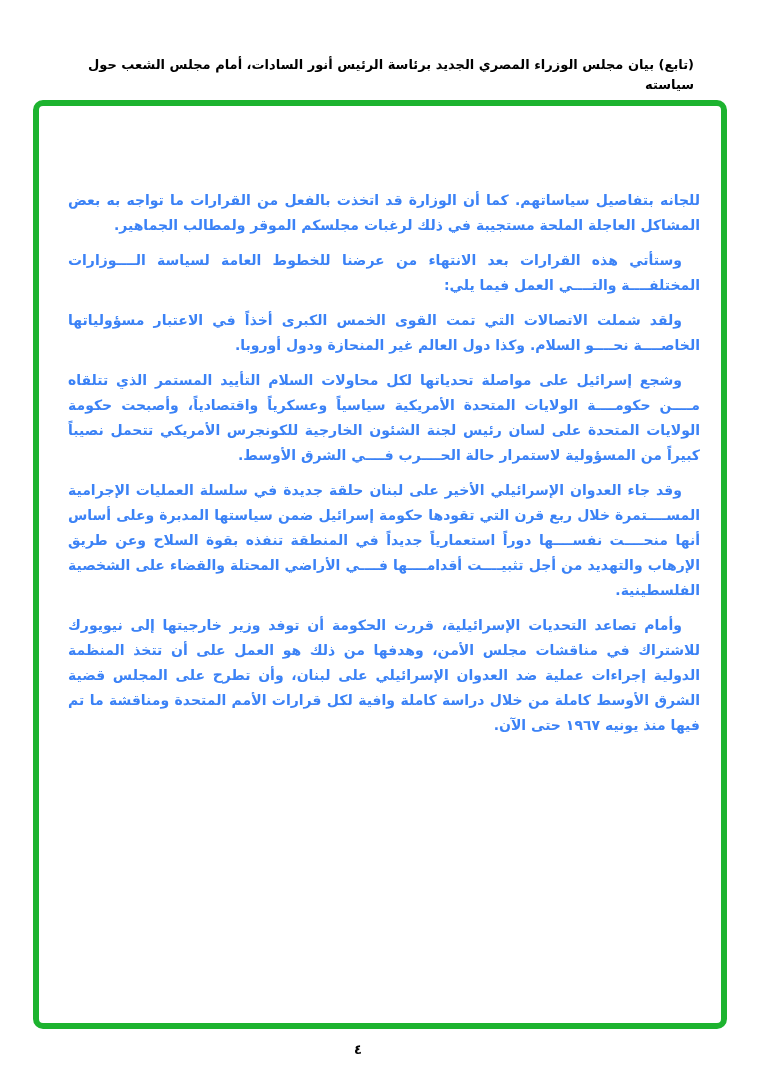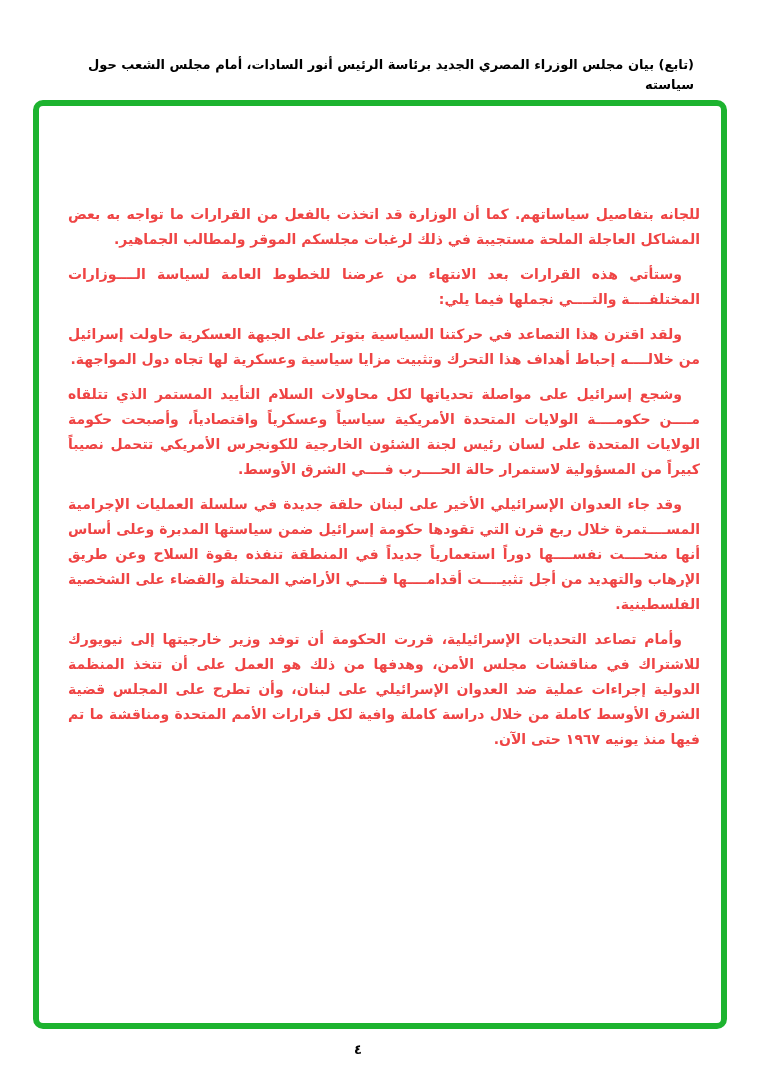--- a/index.html
+++ b/index.html
@@ -33,31 +33,31 @@
     top: 100px;
     width: 694px;
     height: 929px;
     box-sizing: border-box;
     border: 6px solid #1db32f;
     border-radius: 10px;
     background: #ffffff;
   }
   .doc-body {
     position: absolute;
-    top: 96px;
+    top: 82px;
     right: 21px;
     left: 29px;
     direction: rtl;
     unicode-bidi: embed;
     text-align: justify;
     text-align-last: right;
     font-size: 14px;
     font-weight: bold;
     line-height: 25px;
-    color: #ef4444;
+    color: #3b82f6;
   }
   .para {
     margin: 0 0 10px 0;
   }
   .para.indent {
     text-indent: 18px;
   }
   .page-number {
     position: absolute;
     left: 345px;
@@ -73,22 +73,22 @@
 </head>
 <body>
 
 <div class="page">
 
   <div class="doc-header">(تابع) بيان مجلس الوزراء المصري الجديد برئاسة الرئيس أنور السادات، أمام مجلس الشعب حول سياسته</div>
 
   <div class="green-frame" style="border-color: rgb(29, 179, 47);">
     <div class="doc-body">
       <p class="para">للجانه بتفاصيل سياساتهم. كما أن الوزارة قد اتخذت بالفعل من القرارات ما تواجه به بعض المشاكل العاجلة الملحة مستجيبة في ذلك لرغبات مجلسكم الموقر ولمطالب الجماهير.</p>
-      <p class="para indent">وستأتي هذه القرارات بعد الانتهاء من عرضنا للخطوط العامة لسياسة الــــوزارات المختلفــــة والتــــي نجملها فيما يلي:</p>
-      <p class="para indent">ولقد اقترن هذا التصاعد في حركتنا السياسية بتوتر على الجبهة العسكرية حاولت إسرائيل من خلالــــه إحباط أهداف هذا التحرك وتثبيت مزايا سياسية وعسكرية لها تجاه دول المواجهة.</p>
+      <p class="para indent">وستأتي هذه القرارات بعد الانتهاء من عرضنا للخطوط العامة لسياسة الــــوزارات المختلفــــة والتــــي العمل فيما يلي:</p>
+      <p class="para indent">ولقد شملت الاتصالات التي تمت القوى الخمس الكبرى أخذاً في الاعتبار مسؤولياتها الخاصــــة نحــــو السلام. وكذا دول العالم غير المنحازة ودول أوروبا.</p>
       <p class="para indent">وشجع إسرائيل على مواصلة تحدياتها لكل محاولات السلام التأييد المستمر الذي تتلقاه مــــن حكومــــة الولايات المتحدة الأمريكية سياسياً وعسكرياً واقتصادياً، وأصبحت حكومة الولايات المتحدة على لسان رئيس لجنة الشئون الخارجية للكونجرس الأمريكي تتحمل نصيباً كبيراً من المسؤولية لاستمرار حالة الحــــرب فــــي الشرق الأوسط.</p>
       <p class="para indent">وقد جاء العدوان الإسرائيلي الأخير على لبنان حلقة جديدة في سلسلة العمليات الإجرامية المســــتمرة خلال ربع قرن التي تقودها حكومة إسرائيل ضمن سياستها المدبرة وعلى أساس أنها منحــــت نفســــها دوراً استعمارياً جديداً في المنطقة تنفذه بقوة السلاح وعن طريق الإرهاب والتهديد من أجل تثبيــــت أقدامــــها فــــي الأراضي المحتلة والقضاء على الشخصية الفلسطينية.</p>
       <p class="para indent">وأمام تصاعد التحديات الإسرائيلية، قررت الحكومة أن توفد وزير خارجيتها إلى نيويورك للاشتراك في مناقشات مجلس الأمن، وهدفها من ذلك هو العمل على أن تتخذ المنظمة الدولية إجراءات عملية ضد العدوان الإسرائيلي على لبنان، وأن تطرح على المجلس قضية الشرق الأوسط كاملة من خلال دراسة كاملة وافية لكل قرارات الأمم المتحدة ومناقشة ما تم فيها منذ يونيه ١٩٦٧ حتى الآن.</p>
     </div>
   </div>
 
   <div class="page-number">٤</div>
 
 </div>
 

